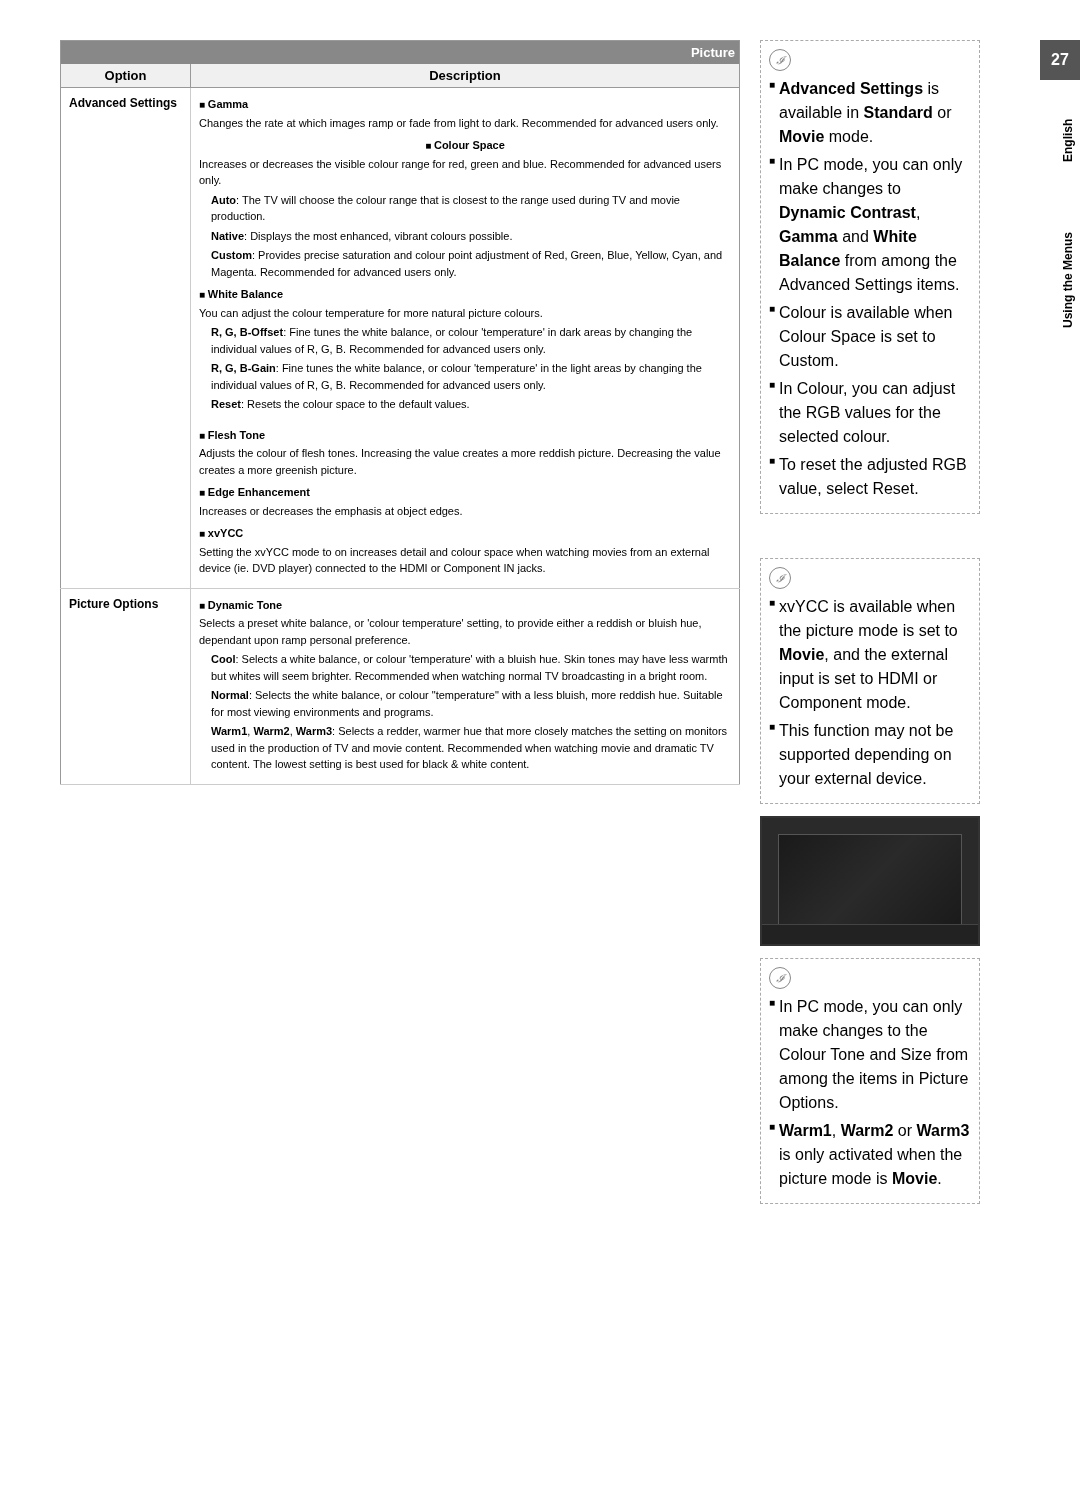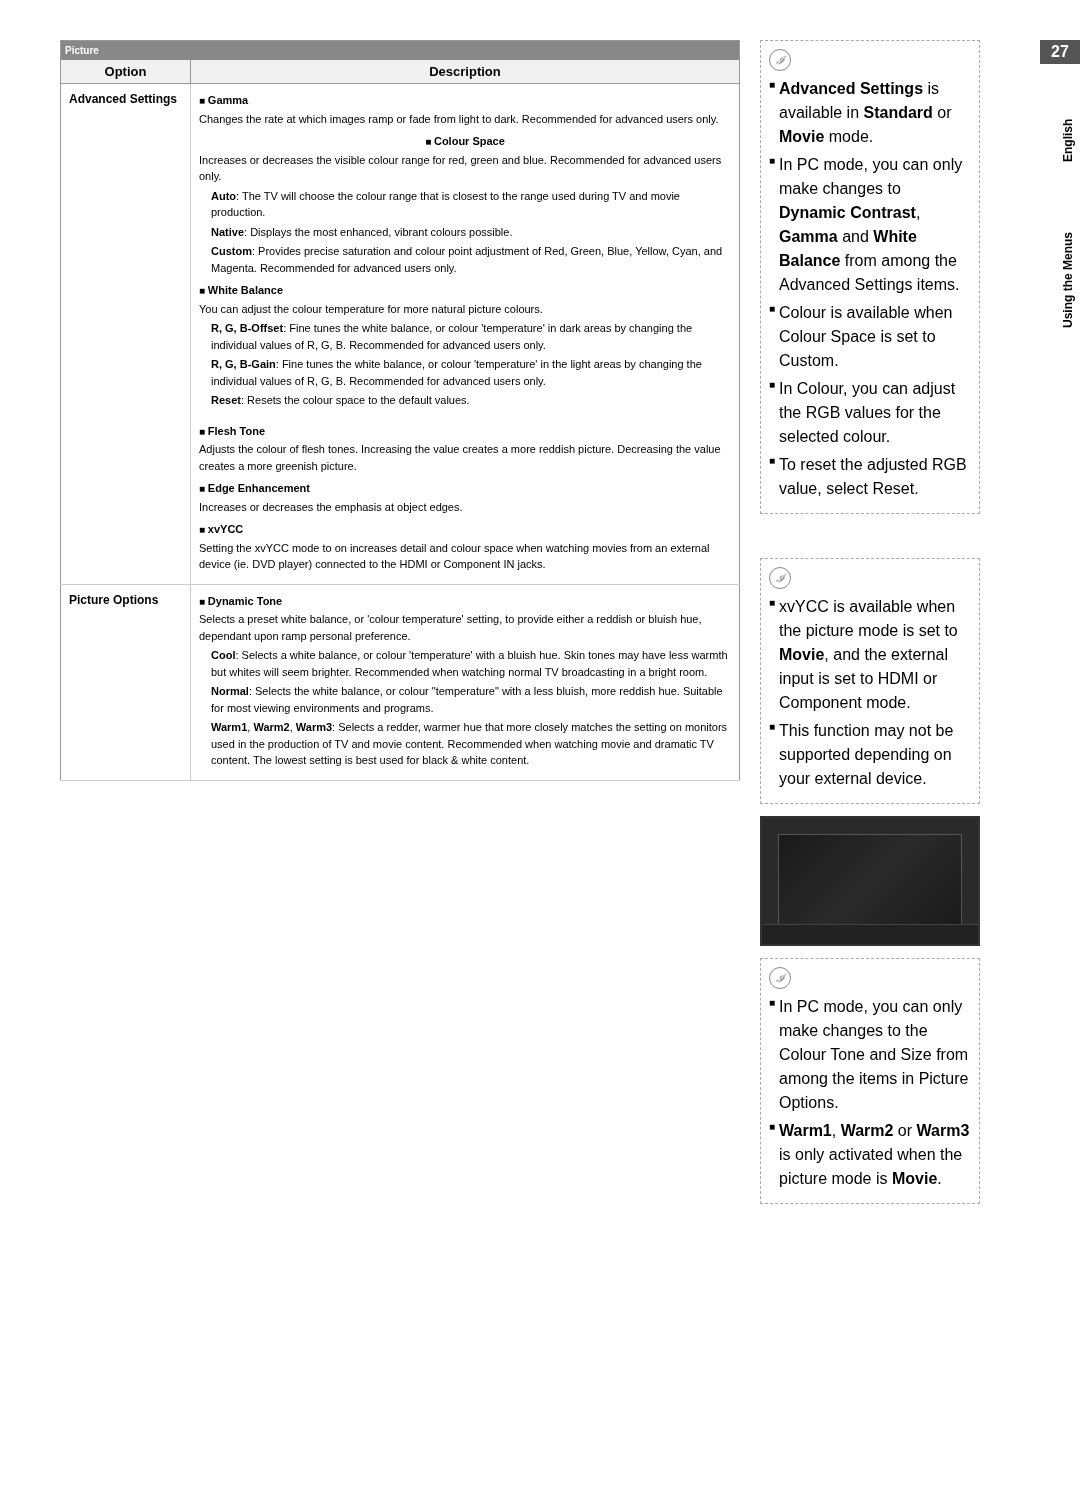--- a/index.html
+++ b/index.html
@@ -26,21 +26,21 @@
       width: 220px;
       margin-left: 20px;
       display: flex;
       flex-direction: column;
       gap: 12px;
     }
     .page-number {
       background: #555;
       color: #fff;
       width: 40px;
-      height: 24px;
+      height: 40px;
       display: flex;
       align-items: center;
       justify-content: center;
       font-size: 16px;
       font-weight: bold;
       position: absolute;
       right: 0;
       top: 40px;
     }
     .english-label {
@@ -74,22 +74,22 @@
 
     
     .picture-table {
       width: 100%;
       border-collapse: collapse;
       border: 1px solid #999;
     }
     .table-title {
       background: #888;
       color: #fff;
-      text-align: left;
-      font-size: 10px;
+      text-align: right;
+      font-size: 13px;
       font-weight: bold;
       padding: 4px;
     }
     .table-header-row {
       background: #f0f0f0;
     }
     .table-header-row th {
       padding: 4px 8px;
       text-align: center;
       font-size: 13px;

